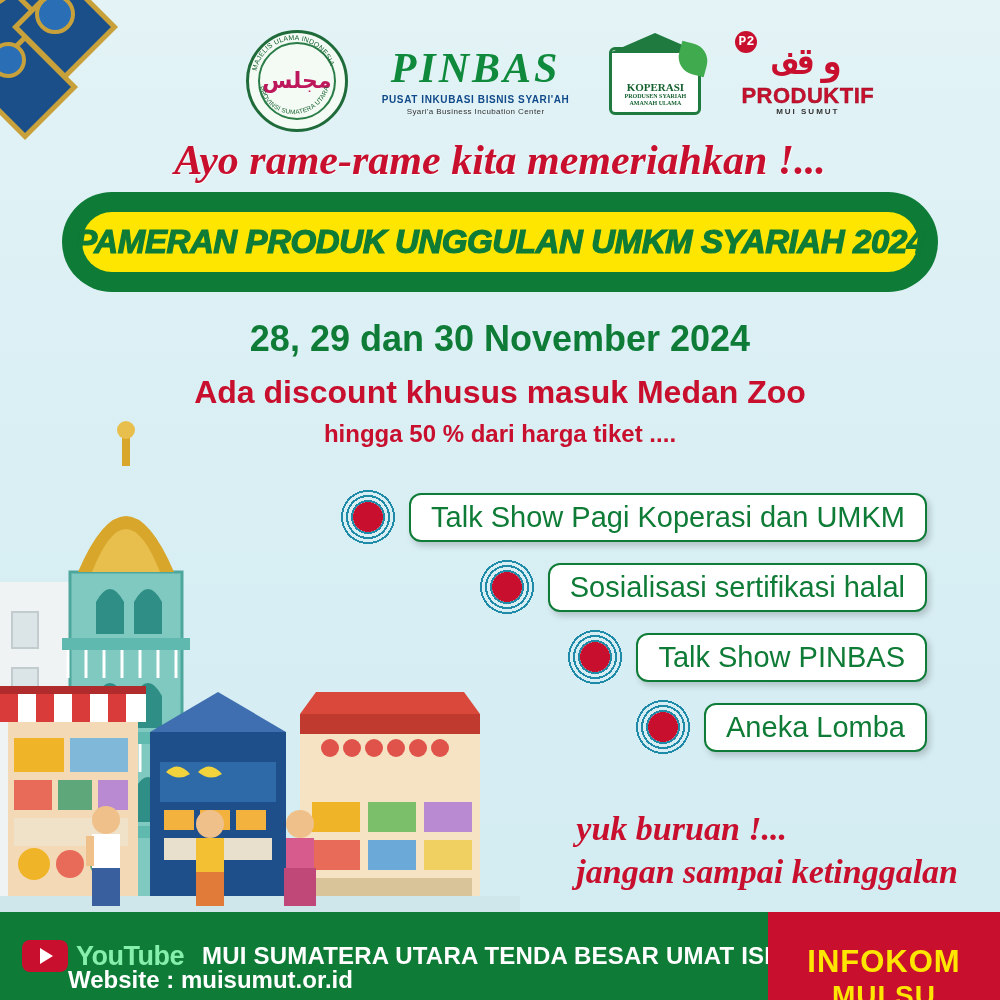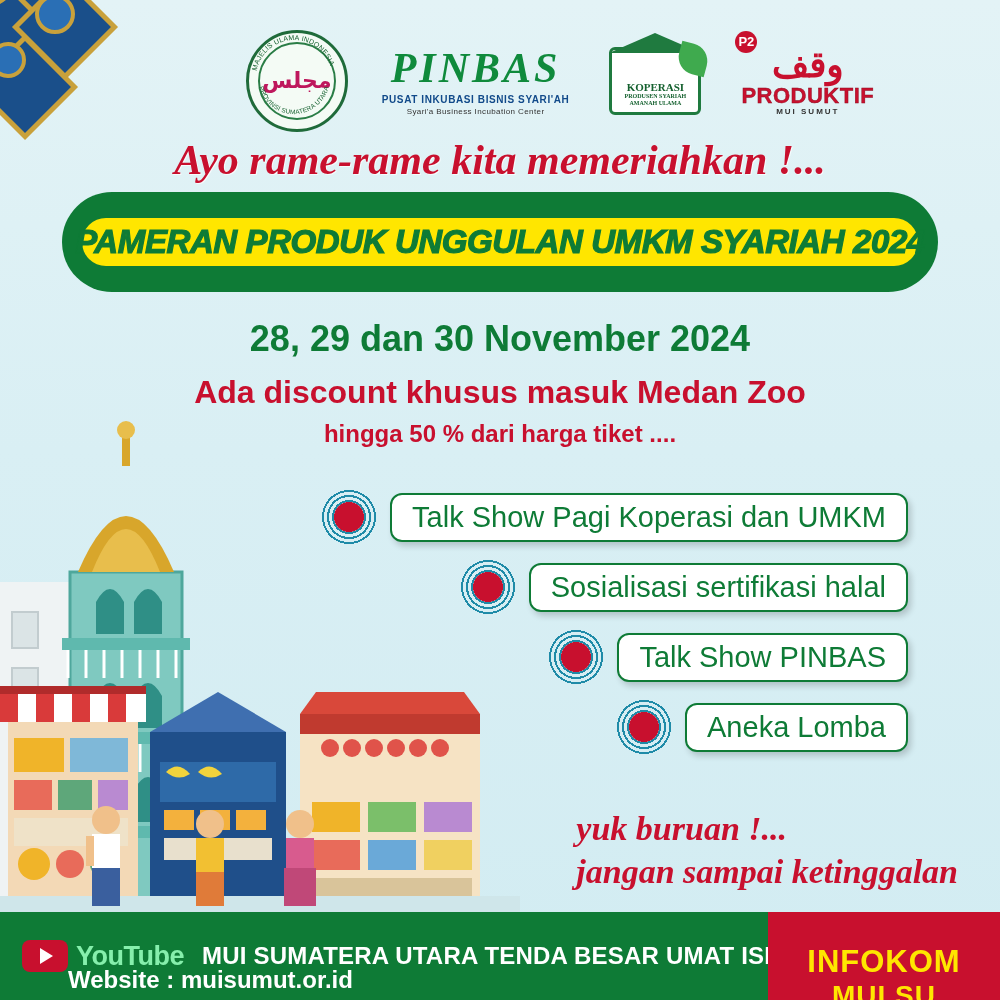--- a/index.html
+++ b/index.html
@@ -107,21 +107,21 @@
   .kop-leaf {
     position: absolute; right: -10px; top: -6px;
     width: 30px; height: 30px;
     background: #3faa4e;
     border-radius: 0 60% 0 60%;
     transform: rotate(15deg);
   }
 
   .wakaf { text-align: center; }
   .wakaf .arab {
-    font-family: Liberation Sans, sans-serif;
+    font-family: Liberation Mono, monospace;
     font-weight: bold; font-size: 36px; color: #c8102e; line-height: 1;
     position: relative;
   }
   .wakaf .p2 {
     position: absolute; left: -6px; top: -16px;
     background: #c8102e; color: #fff; font-size: 13px; font-weight: bold;
     border-radius: 50%; width: 22px; height: 22px; line-height: 22px;
   }
   .wakaf .produktif {
     font-size: 22px; font-weight: bold; color: #c8102e; letter-spacing: .5px; line-height: 1;
@@ -146,21 +146,21 @@
   
   .banner-outer {
     position: absolute;
     left: 62px; top: 192px;
     width: 876px; height: 100px;
     background: #0e7b36;
     border-radius: 52px;
     display: flex; align-items: center; justify-content: center;
   }
   .banner-inner {
-    width: 836px; height: 48px;
+    width: 836px; height: 60px;
     background: #ffe600;
     border-radius: 32px;
     display: flex; align-items: center; justify-content: center; text-align: center;
   }
   .banner-text {
     font-family: "Liberation Sans", sans-serif;
     font-weight: bold;
     font-style: italic;
     font-size: 33px;
     color: #0e7b36;
@@ -183,21 +183,21 @@
   .disc2 {
     position: absolute; left: 0; top: 420px; width: 1000px;
     text-align: center;
     font-size: 24px; font-weight: bold; color: #c8102e;
   }
 
   
   .agenda { position: absolute; left: 0; top: 488px; width: 1000px; }
   .agenda-row {
     display: flex; align-items: center; justify-content: flex-end;
-    padding-right: 92px;
+    padding-right: 73px;
     margin-bottom: 12px;
   }
   .bullet {
     width: 58px; height: 58px; border-radius: 50%;
     background: radial-gradient(circle at 50% 50%, #c8102e 0 36%, rgba(255,255,255,0) 37%),
                 repeating-radial-gradient(circle at 50% 50%, #1f8ba8 0 2px, rgba(255,255,255,0) 2px 5px);
     margin-right: 12px;
     flex: 0 0 auto;
   }
   .pill {

